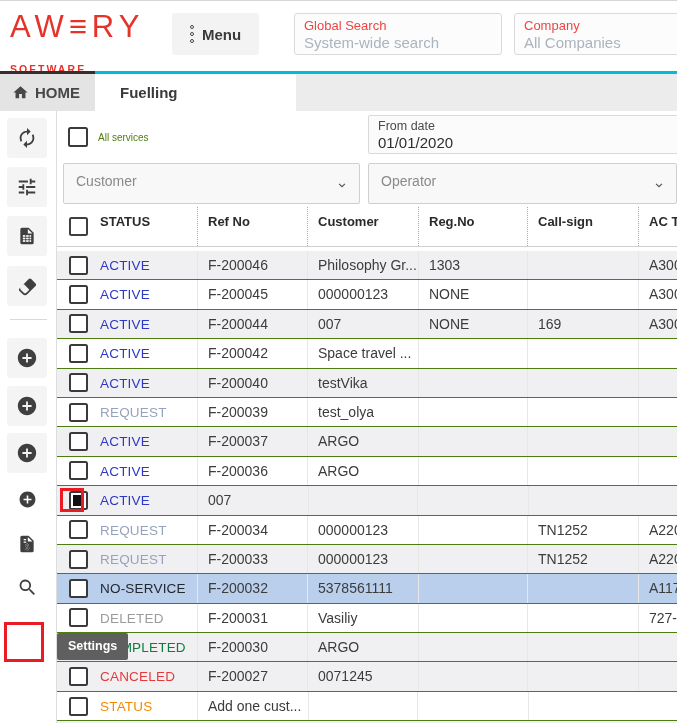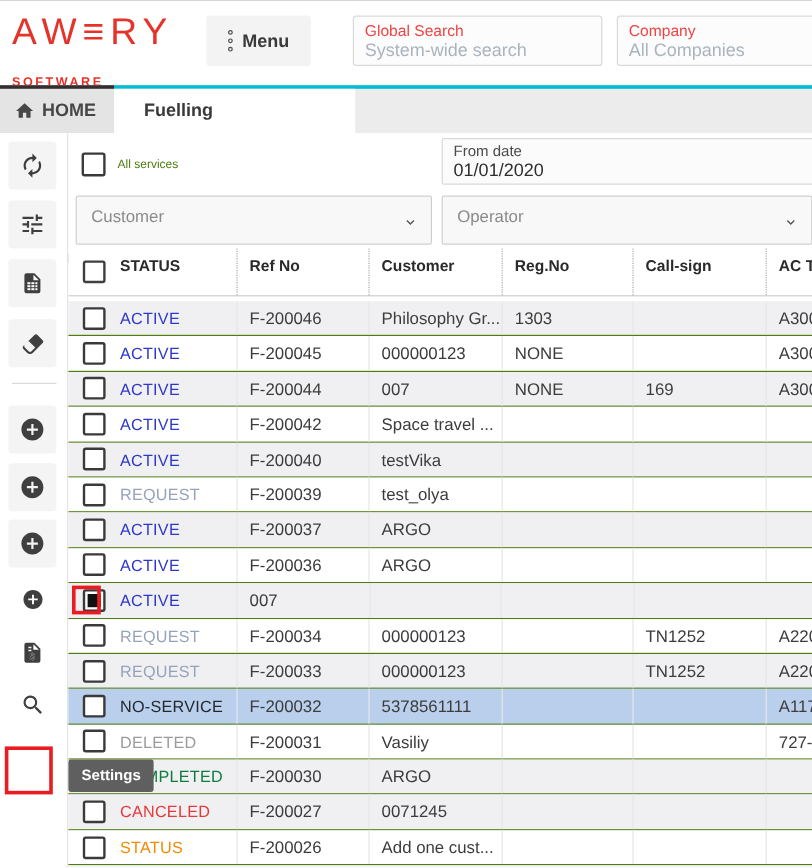--- a/index.html
+++ b/index.html
@@ -441,21 +441,20 @@
           <div class="cell c-customer sep">0071245</div>
           <div class="cell c-regno sep"></div>
           <div class="cell c-callsign sep"></div>
           <div class="cell c-actype sep"></div>
         </div>
         <div class="trow" style="background: rgb(255, 255, 255);">
           <div class="cell c-check">
             <span class="rcb"></span>
           </div>
           <div class="cell c-status"><span class="status-txt" style="color: rgb(241, 139, 4);">STATUS</span></div>
-          <div class="cell c-ref sep">F-200026</div>
           <div class="cell c-customer sep">Add one cust...</div>
           <div class="cell c-regno sep"></div>
           <div class="cell c-callsign sep"></div>
           <div class="cell c-actype sep"></div>
         </div>
         <div class="trow" style="height: 3px; border-bottom: none; background: rgb(240, 240, 242);"></div>
       </div>
   </div>
 
   <div class="tooltip">Settings</div>

